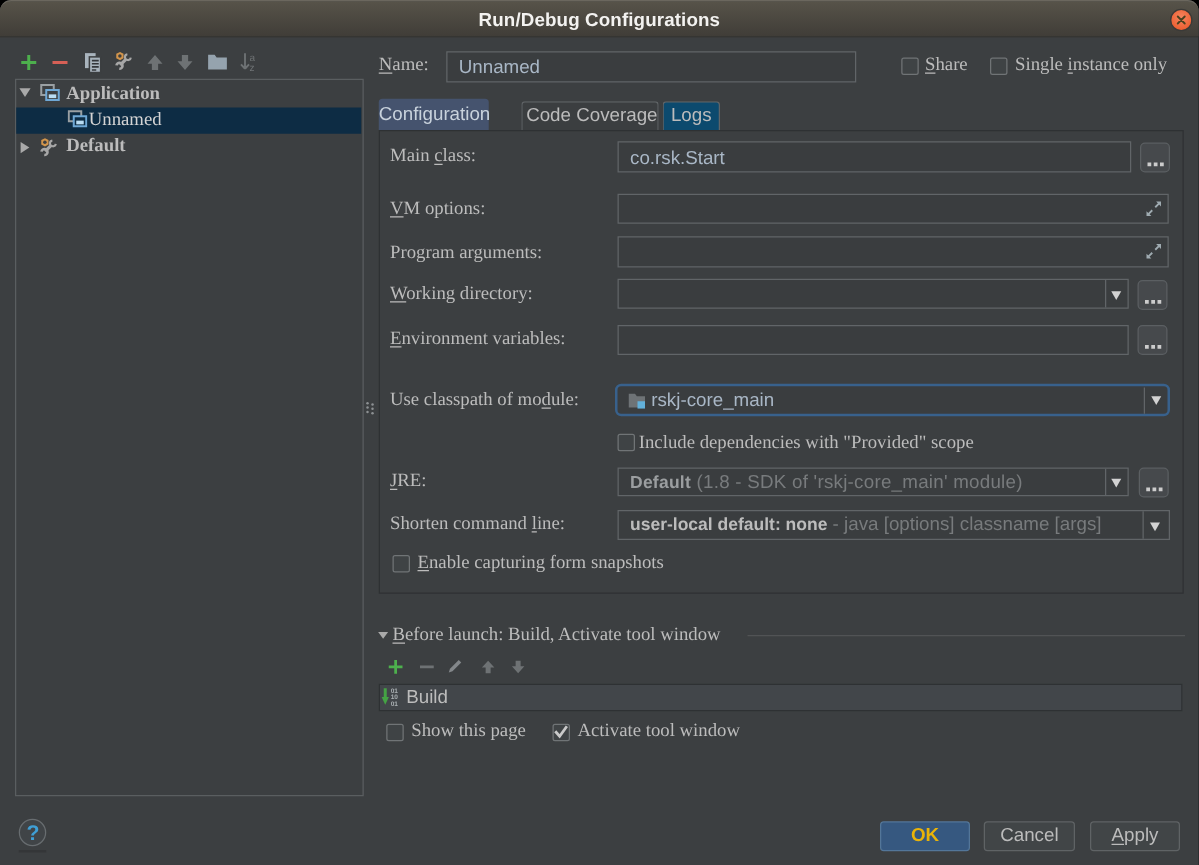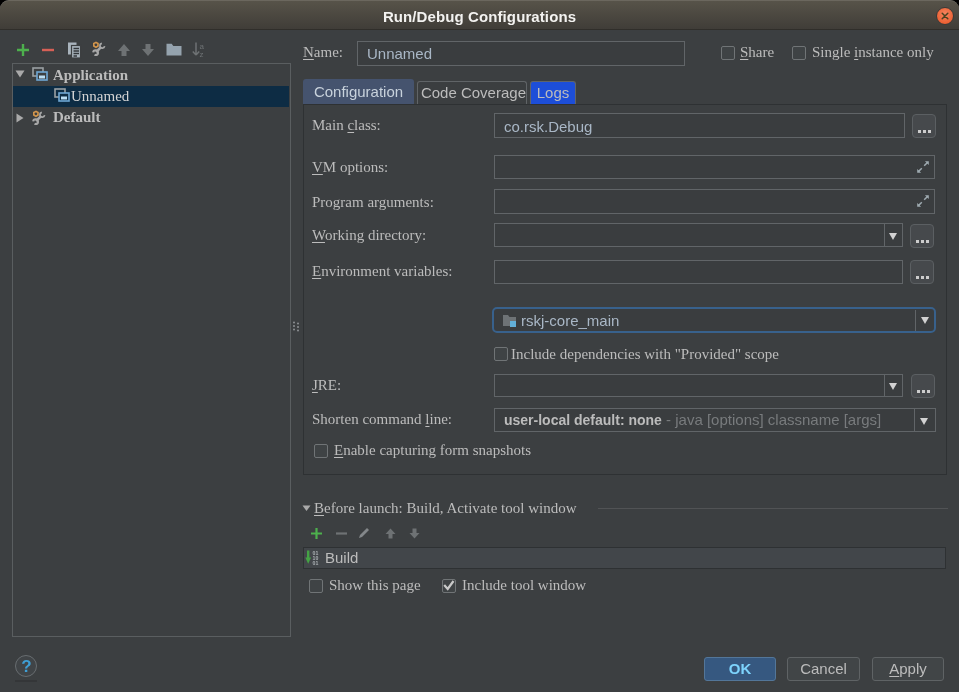--- a/index.html
+++ b/index.html
@@ -119,29 +119,29 @@
   </svg>
 
   <div class="lbl" style="left:303px;top:44px"><u>N</u>ame:</div>
   <div class="field" style="left:357px;top:41px;width:328px;height:25px"></div>
   <div class="ftext" style="left:367px;top:45px">Unnamed</div>
   <div class="cb" style="left:721px;top:46px"></div>
   <div class="lbl" style="left:740px;top:44px"><u>S</u>hare</div>
   <div class="cb" style="left:792px;top:46px"></div>
   <div class="lbl" style="left:812px;top:44px">Single <u>i</u>nstance only</div>
 
-  <div class="tab" style="left:303px;top:79px;width:111px;height:25px;background:#45536e;border-radius:3px 3px 0 0;color:#c8d2dc;text-align:center;line-height:25px">Configuration</div>
+  <div class="tab" style="left:303px;top:79px;width:88px;height:25px;background:#45536e;border-radius:3px 3px 0 0;color:#c8d2dc;text-align:center;line-height:25px">Configuration</div>
   <div class="tab" style="left:417px;top:81px;width:110px;height:23px;background:#3b3e40;border:1px solid #606467;border-bottom:none;border-radius:3px 3px 0 0;color:#bcbcbc;text-align:right;line-height:22px">Code Coverage</div>
-  <div class="tab" style="left:530px;top:81px;width:46px;height:23px;background:#1d4ed8;border:1px solid #606467;border-bottom:none;border-radius:3px 3px 0 0;color:#bcbcbc;text-align:center;line-height:22px">Logs</div>
+  <div class="tab" style="left:530px;top:81px;width:46px;height:23px;background:#0c4a6e;border:1px solid #606467;border-bottom:none;border-radius:3px 3px 0 0;color:#bcbcbc;text-align:center;line-height:22px">Logs</div>
 
   <div style="position:absolute;left:303px;top:104px;width:644px;height:371px;border:1px solid #2e3133"></div>
 
   <div class="lbl" style="left:312px;top:117px">Main <u>c</u>lass:</div>
   <div class="field" style="left:494px;top:113px;width:411px;height:25px"></div>
-  <div class="ftext" style="left:504px;top:118px">co.rsk.Debug</div>
+  <div class="ftext" style="left:504px;top:118px">co.rsk.Start</div>
   <div class="dots" style="left:912px;top:114px"></div>
 
   <div class="lbl" style="left:312px;top:159px"><u>V</u>M options:</div>
   <div class="field" style="left:494px;top:155px;width:441px;height:24px"></div>
   <svg class="icon" style="left:916px;top:160px" width="14" height="14" viewBox="0 0 14 14">
     <path d="M5.8 8.2 L2.5 11.5 M8.2 5.8 L11.5 2.5" stroke="#9fabb1" stroke-width="1.5" fill="none"></path>
     <path d="M1.2 8.9 V12.8 H5.1 Z M8.9 1.2 H12.8 V5.1 Z" fill="#9fabb1"></path>
   </svg>
 
   <div class="lbl" style="left:312px;top:194px">Program ar<u>g</u>uments:</div>
@@ -154,34 +154,36 @@
   <div class="lbl" style="left:312px;top:227px"><u>W</u>orking directory:</div>
   <div class="field" style="left:494px;top:223px;width:409px;height:24px"></div>
   <div class="sep" style="left:884px;top:224px;height:22px"></div>
   <div class="arr" style="left:889px;top:233px"></div>
   <div class="dots" style="left:910px;top:224px"></div>
 
   <div class="lbl" style="left:312px;top:263px"><u>E</u>nvironment variables:</div>
   <div class="field" style="left:494px;top:260px;width:409px;height:24px"></div>
   <div class="dots" style="left:910px;top:260px"></div>
 
+  <div class="lbl" style="left:312px;top:312px">Use classpath of mo<u>d</u>ule:</div>
   <div style="position:absolute;left:492px;top:307px;width:444px;height:26px;background:#3a3d3f;border:2px solid #38618c;border-radius:5px"></div>
   <svg class="icon" style="left:502px;top:313px" width="15" height="14" viewBox="0 0 15 14">
     <path d="M1 2 h5 l1.5 2 H14 v9 H1 Z" fill="#6e7376"></path>
     <rect x="8" y="8" width="6" height="6" fill="#62b0d9"></rect>
   </svg>
   <div class="ftext" style="left:521px;top:312px">rskj-core_main</div>
   <div class="sep" style="left:915px;top:310px;height:21px"></div>
   <div class="arr" style="left:921px;top:317px"></div>
 
   <div class="cb" style="left:494px;top:347px"></div>
   <div class="lbl" style="left:511px;top:346px">Include dependencies with "Provided" scope</div>
 
   <div class="lbl" style="left:312px;top:377px"><u>J</u>RE:</div>
   <div class="field" style="left:494px;top:374px;width:409px;height:23px"></div>
+  <div class="ftext" style="left:504px;top:377px;color:#9b9ea0;letter-spacing:0.2px"><b style="font-size:14px">Default</b> <span style="color:#787b7d">(1.8 - SDK of 'rskj-core_main' module)</span></div>
   <div class="sep" style="left:884px;top:375px;height:21px"></div>
   <div class="arr" style="left:889px;top:383px"></div>
   <div class="dots" style="left:911px;top:374px"></div>
 
   <div class="lbl" style="left:312px;top:411px">Shorten command <u>l</u>ine:</div>
   <div class="field" style="left:494px;top:408px;width:442px;height:24px"></div>
   <div class="ftext" style="left:504px;top:411px;color:#bcbcbc"><b style="font-size:14px">user-local default: none</b> <span style="color:#787b7d">- java [options] classname [args]</span></div>
   <div class="sep" style="left:914px;top:409px;height:22px"></div>
   <div class="arr" style="left:920px;top:418px"></div>
 
@@ -219,23 +221,23 @@
     <text x="7.5" y="14.6" font-size="5.2" fill="#aab0b3" font-family="Liberation Sans" font-weight="bold">01</text>
   </svg>
   <div class="ftext" style="left:325px;top:549px;color:#bcbcbc">Build</div>
 
   <div class="cb" style="left:309px;top:579px"></div>
   <div class="lbl" style="left:329px;top:577px">Show this page</div>
   <div class="cb" style="left:442px;top:579px"></div>
   <svg class="icon" style="left:443px;top:580px" width="12" height="11" viewBox="0 0 12 11">
     <path d="M1.2 5 L4.7 9 L10.5 1" stroke="#c9c9c9" stroke-width="2.2" fill="none"></path>
   </svg>
-  <div class="lbl" style="left:462px;top:577px">Include tool window</div>
+  <div class="lbl" style="left:462px;top:577px">Activate tool window</div>
 
   <div style="position:absolute;left:15px;top:655px;width:22px;height:22px;border-radius:50%;background:#404447;border:1px solid #686d70"></div>
   <div style="position:absolute;left:15px;top:657px;width:23px;text-align:center;font-size:17px;font-weight:bold;color:#3f9fd5">?</div>
   <div style="position:absolute;left:15px;top:680px;width:22px;height:2px;background:#343638"></div>
 
-  <div class="btn" style="left:704px;top:657px;width:72px;height:24px;background:#365880;border:1px solid #537699;color:#7dd3fc;font-weight:bold;line-height:22px">OK</div>
+  <div class="btn" style="left:704px;top:657px;width:72px;height:24px;background:#365880;border:1px solid #537699;color:#eab308;font-weight:bold;line-height:22px">OK</div>
   <div class="btn" style="left:787px;top:657px;width:73px;height:24px;line-height:22px">Cancel</div>
   <div class="btn" style="left:872px;top:657px;width:72px;height:24px;line-height:22px"><u>A</u>pply</div>
 
 </div>
 
 </body></html>

